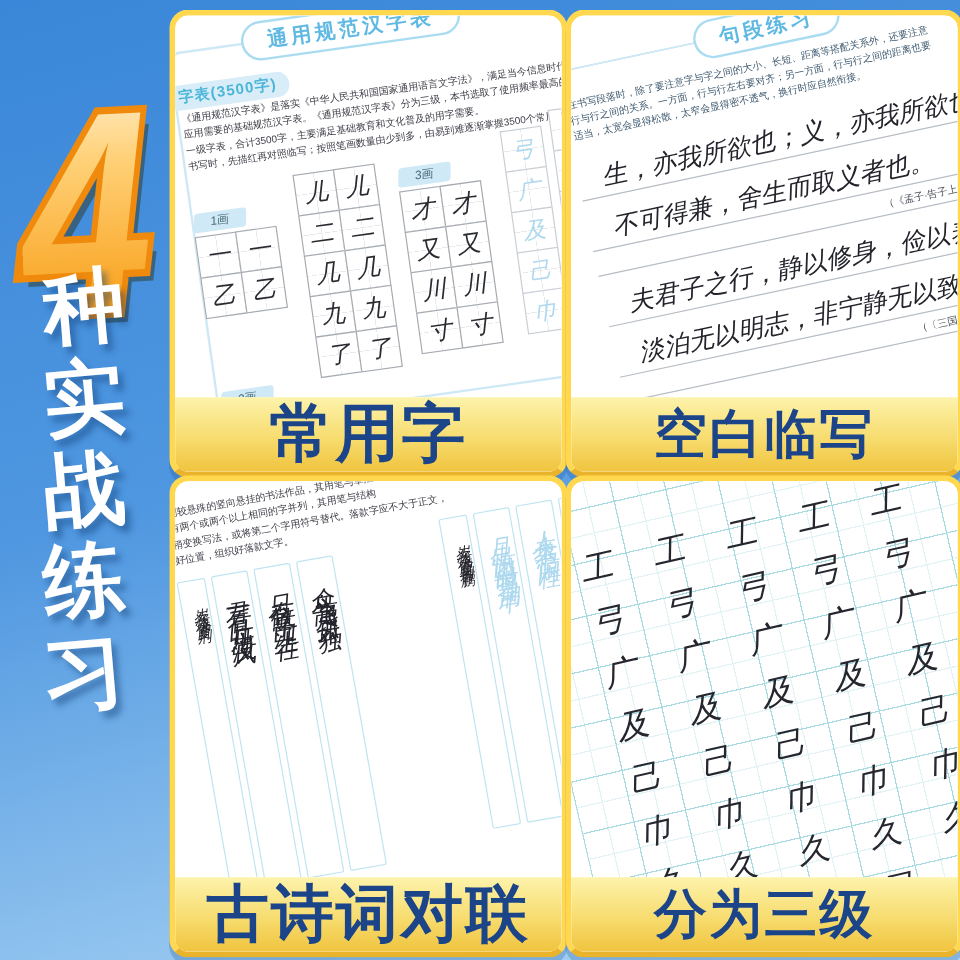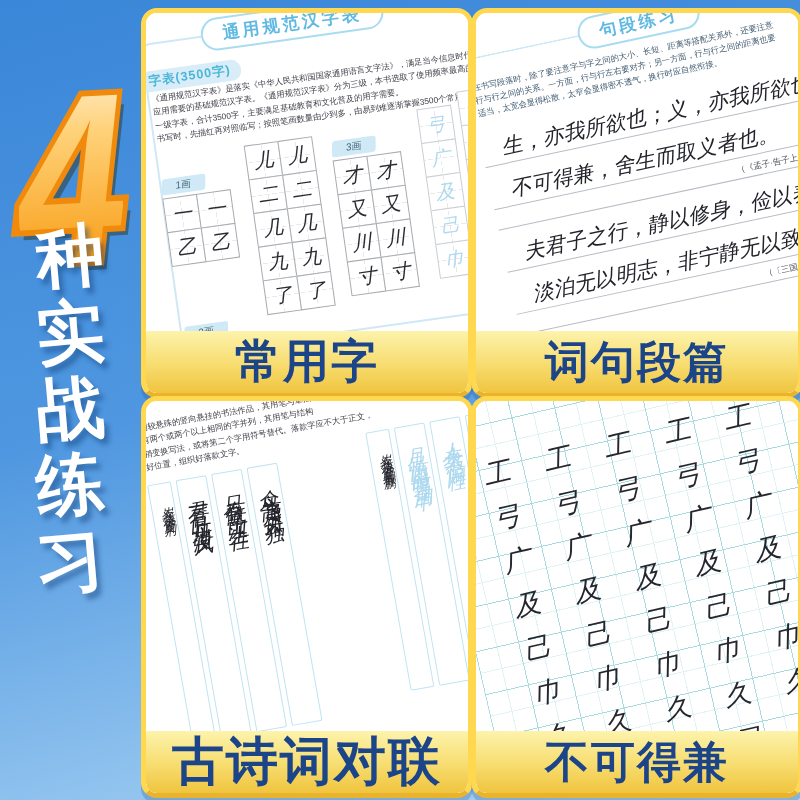--- a/index.html
+++ b/index.html
@@ -24,21 +24,21 @@
     border-radius:16px;box-shadow:0 6px 0 rgba(25,80,150,.25);overflow:hidden;}
   .c1{left:141px;top:8px;width:322px;height:380px;}
   .c2{left:471px;top:8px;width:322px;height:380px;}
   .c3{left:141px;top:396px;width:322px;height:392px;}
   .c4{left:471px;top:396px;width:322px;height:392px;}
   .pagearea{position:absolute;left:0;top:0;right:0;bottom:62px;overflow:hidden;background:#fff;}
   .banner{position:absolute;left:0;right:0;bottom:0;height:62px;display:flex;align-items:center;justify-content:center;
     background:linear-gradient(180deg,#fdf3ab 0%,#f7dc6f 55%,#f0c43e 100%);
     border-radius:0 0 10px 10px;}
   .banner span{font-weight:900;color:#1b4489;letter-spacing:2px;}
-  .c1 .banner span{font-size:46px;}
+  .c1 .banner span{font-size:53px;}
   .c2 .banner span{font-size:44px;}
   .c3 .banner span{font-size:52px;}
   .c4 .banner span{font-size:44px;}
 
   .page{position:absolute;background:#fff;}
 
   
   .cloud{position:absolute;display:inline-block;background:#fff;border:2px solid #aadcf1;border-radius:20px;
     padding:3px 20px;color:#5fb9e2;font-weight:700;font-size:17px;letter-spacing:3px;white-space:nowrap;z-index:3;}
 
@@ -242,21 +242,21 @@
           <div class="rline">
               <span class="hw">淡泊无以明志，非宁静无以致远。</span>
             </div>
           <div class="rline short">
               <span class="attrtext">（〔三国〕诸葛亮《诫子书》）</span>
             </div>
         </div>
       </div>
     </div>
     <div class="banner">
-        <span>词句段篇</span>
+        <span>空白临写</span>
       </div>
   </section>
 
   <section class="card c3">
     <div class="pagearea">
       <div class="page p3">
         <div class="intro3">
 
         <div class="pline">比例较悬殊的竖向悬挂的书法作品，其用笔与章法</div>
             <div class="pline">若有两个或两个以上相同的字并列，其用笔与结构</div>
@@ -298,17 +298,17 @@
             <div class="grow">广 广 广 广 广</div>
             <div class="grow">及 及 及 及 及</div>
             <div class="grow">己 己 己 己 己</div>
             <div class="grow">巾 巾 巾 巾 巾</div>
             <div class="grow">久 久 久 久 久</div>
             <div class="grow">口 口 口 口 口</div>
           </div>
       </div>
     </div>
     <div class="banner">
-        <span>不可得兼</span>
+        <span>分为三级</span>
       </div>
   </section>
 
 </div>
 
 </body></html>

